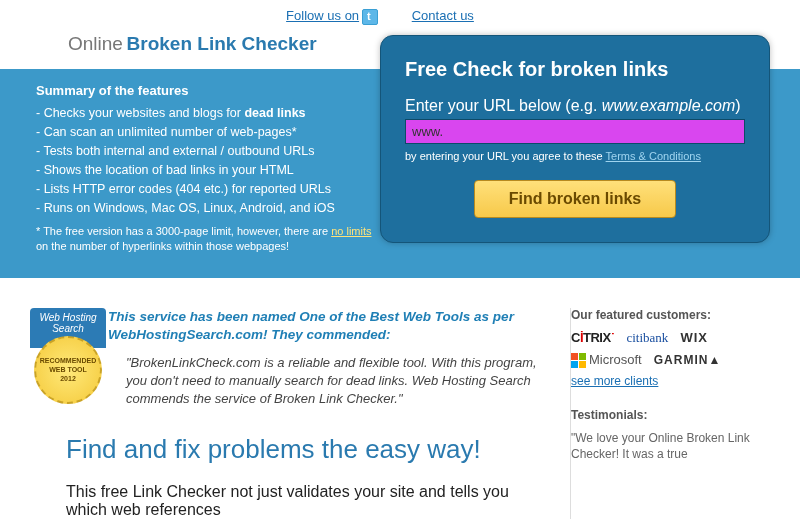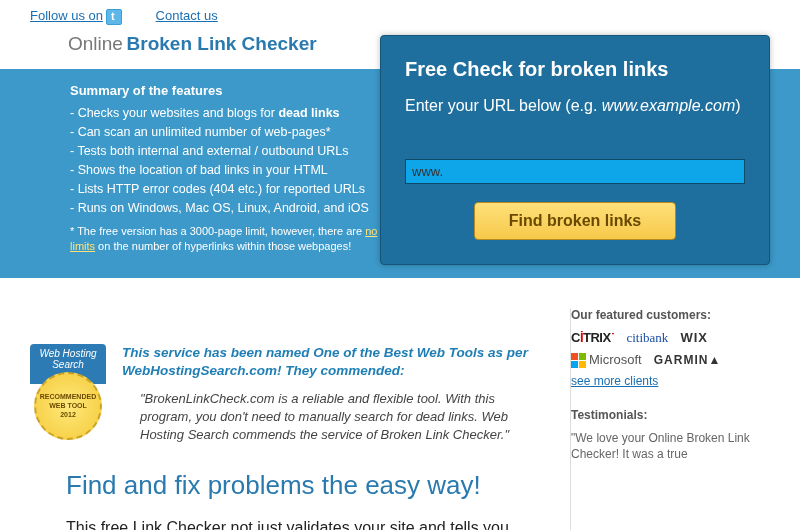--- a/index.html
+++ b/index.html
@@ -1,43 +1,43 @@
 <!DOCTYPE html>
 <html><head>
 <meta charset="utf-8">
 <style>
 * { margin: 0; padding: 0; box-sizing: border-box; }
 body { font-family: Arial, Helvetica, sans-serif; font-size: 13px; color: #333; background: #fff; }
 .page { width: 800px; margin: 0 auto; position: relative; }
-.topbar { text-align: left; padding: 8px 70px 4px 0; font-size: 13px; }
+.topbar { text-align: center; padding: 8px 70px 4px 0; font-size: 13px; }
 .topbar a { color: #1a6fb3; text-decoration: underline; margin-left: 30px; }
 .twitter-badge { display: inline-block; width: 16px; height: 16px; background: #5db7e8; border: 1px solid #3a9fd4; border-radius: 2px; vertical-align: middle; margin-left: 3px; position: relative; }
 .twitter-badge::before { content: "t"; color: #fff; font-weight: bold; font-size: 11px; position: absolute; left: 4px; top: 0; }
 .title-row { padding: 4px 0 14px 68px; }
 .title-row .online { color: #777; font-size: 19px; }
 .title-row .main { color: #2a7aaf; font-size: 19px; font-weight: bold; text-align: right; }
 .hero { background: #3c99c9; padding: 14px 0 24px 0; position: relative; }
-.hero-inner { padding-left: 70px; width: 385px; color: #fff; }
+.hero-inner { padding-left: 36px; width: 385px; color: #fff; }
 .hero-inner .sum { font-weight: bold; font-size: 13px; margin-bottom: 6px; }
 .hero-inner li { list-style: none; font-size: 12.5px; line-height: 19px; }
 .hero-inner .note { font-size: 11px; margin-top: 6px; line-height: 15px; }
 .hero-inner .note a { color: #ffe37a; text-decoration: underline; }
-.panel { position: absolute; right: 30px; top: 35px; width: 390px; background: #1e6f9e; border: 1px solid #145579; border-radius: 4px; padding: 22px 24px 24px 24px; color: #fff; box-shadow: 0 0 6px rgba(0,0,0,0.25); }
+.panel { position: absolute; right: 30px; top: 35px; width: 390px; background: #1e6f9e; border: 1px solid #145579; border-radius: 13px; padding: 22px 24px 24px 24px; color: #fff; box-shadow: 0 0 6px rgba(0,0,0,0.25); }
 .panel h2 { font-size: 20px; font-weight: bold; margin-bottom: 16px; }
 .panel .lbl { font-size: 16px; margin-bottom: 4px; }
 .panel .lbl i { font-style: italic; }
-.panel input[type=text] { width: 100%; padding: 4px 6px; font-size: 13px; border: 1px solid #0d4a68; background: #0ea5e9; color: #333; margin-top: 40px; }
+.panel input[type=text] { width: 100%; padding: 4px 6px; font-size: 13px; border: 1px solid #0d4a68; background: #d946ef; color: #333; }
 .panel .terms { font-size: 11px; margin-top: 6px; }
 .panel .terms a { color: #9fd4ef; text-decoration: underline; }
 .panel .btnwrap { text-align: center; margin-top: 18px; }
 .panel button { background: linear-gradient(#ffe07a, #f7c94a); border: 1px solid #b78a1f; border-radius: 4px; padding: 9px 34px; font-size: 16px; font-weight: bold; color: #6a4a00; cursor: pointer; }
 .content { padding: 30px 30px 0 30px; display: flex; }
 .left { flex: 1; padding-right: 20px; }
 .right { width: 200px; border-left: 1px solid #ddd; font-size: 12px; color: #555; }
-.award-row { display: flex; gap: 14px; margin-bottom: 26px; margin-top: 36px; }
+.award-row { display: flex; gap: 0; margin-bottom: 26px; }
 .badge { width: 78px; height: 95px; position: relative; flex-shrink: 0; }
 .ribbon { width: 76px; height: 40px; background: #2c7bb5; border-radius: 4px 4px 0 0; color: #fff; font-size: 10px; text-align: center; padding-top: 4px; font-style: italic; line-height: 11px; }
 .seal { width: 68px; height: 68px; background: radial-gradient(#ffe97a, #f4c93a); border-radius: 50%; position: absolute; top: 28px; left: 4px; border: 2px dashed #caa326; display: flex; flex-direction: column; align-items: center; justify-content: center; font-size: 7px; color: #6a4a00; font-weight: bold; line-height: 9px; text-align: center; }
 .commend { color: #1f7fb5; font-style: italic; font-weight: bold; font-size: 13.5px; line-height: 18px; margin-bottom: 10px; }
 .quote { color: #444; font-style: italic; font-size: 13px; line-height: 18px; padding-left: 18px; }
 .headline { color: #2a7aaf; font-size: 26px; font-weight: normal; margin: 10px 0 18px 36px; }
 .body-text { font-size: 16px; color: #222; line-height: 18px; margin-left: 36px; }
 .right h4 { font-size: 12px; font-weight: bold; color: #555; margin-bottom: 8px; }
 .logos { display: flex; flex-wrap: wrap; gap: 6px 12px; align-items: center; margin-bottom: 6px; }
 .logo { font-size: 13px; font-weight: bold; color: #333; }
@@ -84,20 +84,23 @@
       </div>
     </div>
   </div>
 
   <div class="panel">
     <h2>Free Check for broken links</h2>
     <div class="lbl">
       <span>Enter your URL below (e.g. </span><i>www.example.com</i><span>)</span>
     </div>
     <input type="text" value="www." style="">
+    <div class="terms">
+      <span>by entering your URL you agree to these </span><a href="#">Terms &amp; Conditions</a>
+    </div>
     <div class="btnwrap">
       <button>Find broken links</button>
     </div>
   </div>
 
   <div class="content">
     <div class="left">
       <div class="award-row">
         <div class="badge">
           <div class="ribbon"><span>Web Hosting</span><br><span>Search</span></div>

